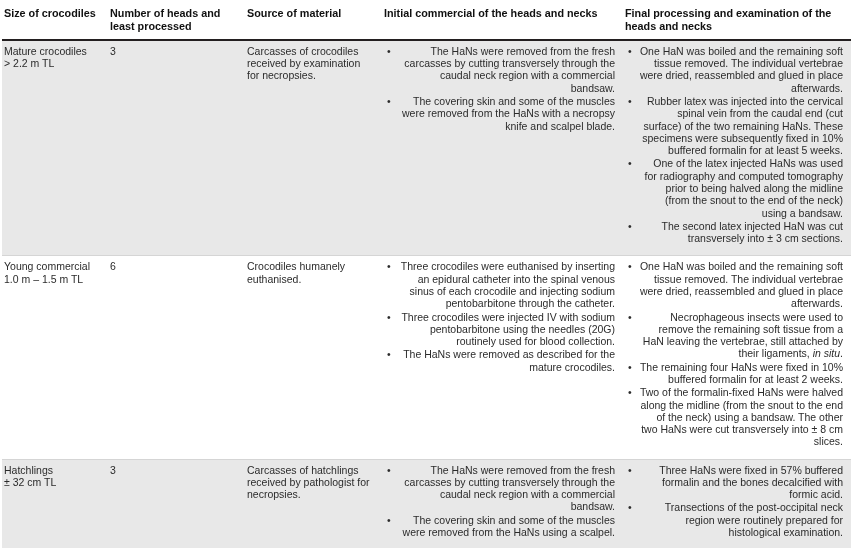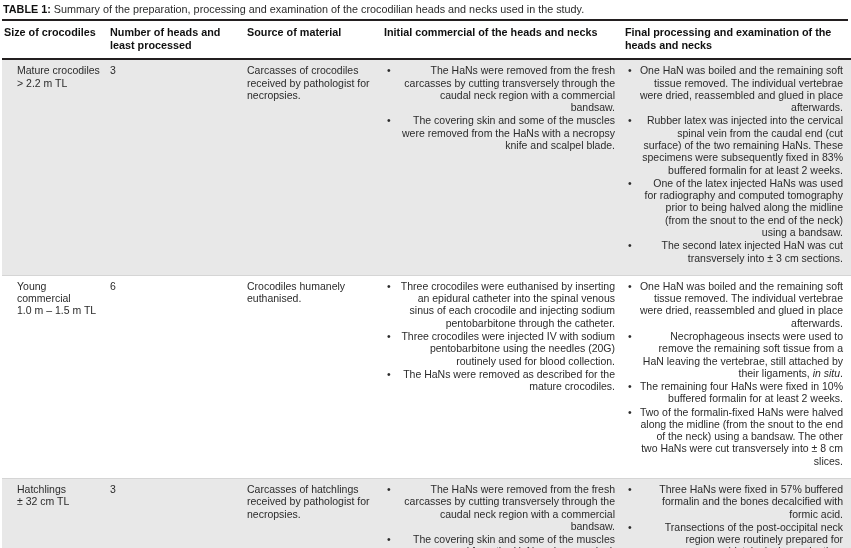--- a/index.html
+++ b/index.html
@@ -35,21 +35,21 @@
     vertical-align: top;
     padding: 5px 14px 6px 0;
     border-bottom: 2px solid #231f20;
     line-height: 1.2;
   }
   thead th:first-child { padding-left: 2px; }
   tbody td {
     vertical-align: top;
     padding: 4px 10px 10px 0;
   }
-  tbody td:first-child { padding-left: 15px; }
+  tbody td:first-child { padding-left: 2px; }
   tbody tr { border-bottom: 1px solid #d5d5d5; }
   tbody tr:nth-child(odd) { background: #e8e8e8; }
   tbody tr:last-child { border-bottom: 2.5px solid #231f20; }
   td.c-initial, td.c-final { padding-left: 3px; }
   ul.bullets {
     list-style: none;
     margin: 0;
     padding: 0;
   }
   ul.bullets li {
@@ -63,24 +63,20 @@
     position: absolute;
     left: 0;
     top: 0;
   }
 </style>
 </head>
 <body>
 
 <div class="page">
 
-  <div class="caption">
-    <span class="caption-label">TABLE 1:</span>
-    <span>Summary of the preparation, processing and examination of the crocodilian heads and necks used in the study.</span>
-  </div>
 
   <table class="summary">
     <colgroup>
       <col style="width:108px">
       <col style="width:137px">
       <col style="width:137px">
       <col style="width:241px">
       <col style="width:228px">
     </colgroup>
     <thead>
@@ -92,31 +88,31 @@
         <th>Final processing and examination of the heads and necks</th>
       </tr>
     </thead>
     <tbody>
   <tr class="data-row">
     <td class="c-size">
       <div class="l1">Mature crocodiles</div>
       <div class="l2">&gt; 2.2 m TL</div>
     </td>
     <td class="c-count">3</td>
-    <td class="c-source">Carcasses of crocodiles received by pathologist for necropsies.</td>
+    <td class="c-source">Carcasses of crocodiles received by examination for necropsies.</td>
     <td class="c-initial">
       <ul class="bullets">
               <li>The HaNs were removed from the fresh carcasses by cutting transversely through the caudal neck region with a commercial bandsaw.</li>
               <li>The covering skin and some of the muscles were removed from the HaNs with a necropsy knife and scalpel blade.</li>
             </ul>
     </td>
     <td class="c-final">
       <ul class="bullets">
               <li>One HaN was boiled and the remaining soft tissue removed. The individual vertebrae were dried, reassembled and glued in place afterwards.</li>
-              <li>Rubber latex was injected into the cervical spinal vein from the caudal end (cut surface) of the two remaining HaNs. These specimens were subsequently fixed in 83% buffered formalin for at least 2 weeks.</li>
+              <li>Rubber latex was injected into the cervical spinal vein from the caudal end (cut surface) of the two remaining HaNs. These specimens were subsequently fixed in 10% buffered formalin for at least 5 weeks.</li>
               <li>One of the latex injected HaNs was used for radiography and computed tomography prior to being halved along the midline (from the snout to the end of the neck) using a bandsaw.</li>
               <li>The second latex injected HaN was cut transversely into ± 3 cm sections.</li>
             </ul>
     </td>
   </tr>
 
   <tr class="data-row">
     <td class="c-size">
       <div class="l1">Young commercial</div>
       <div class="l2">1.0 m – 1.5 m TL</div>

